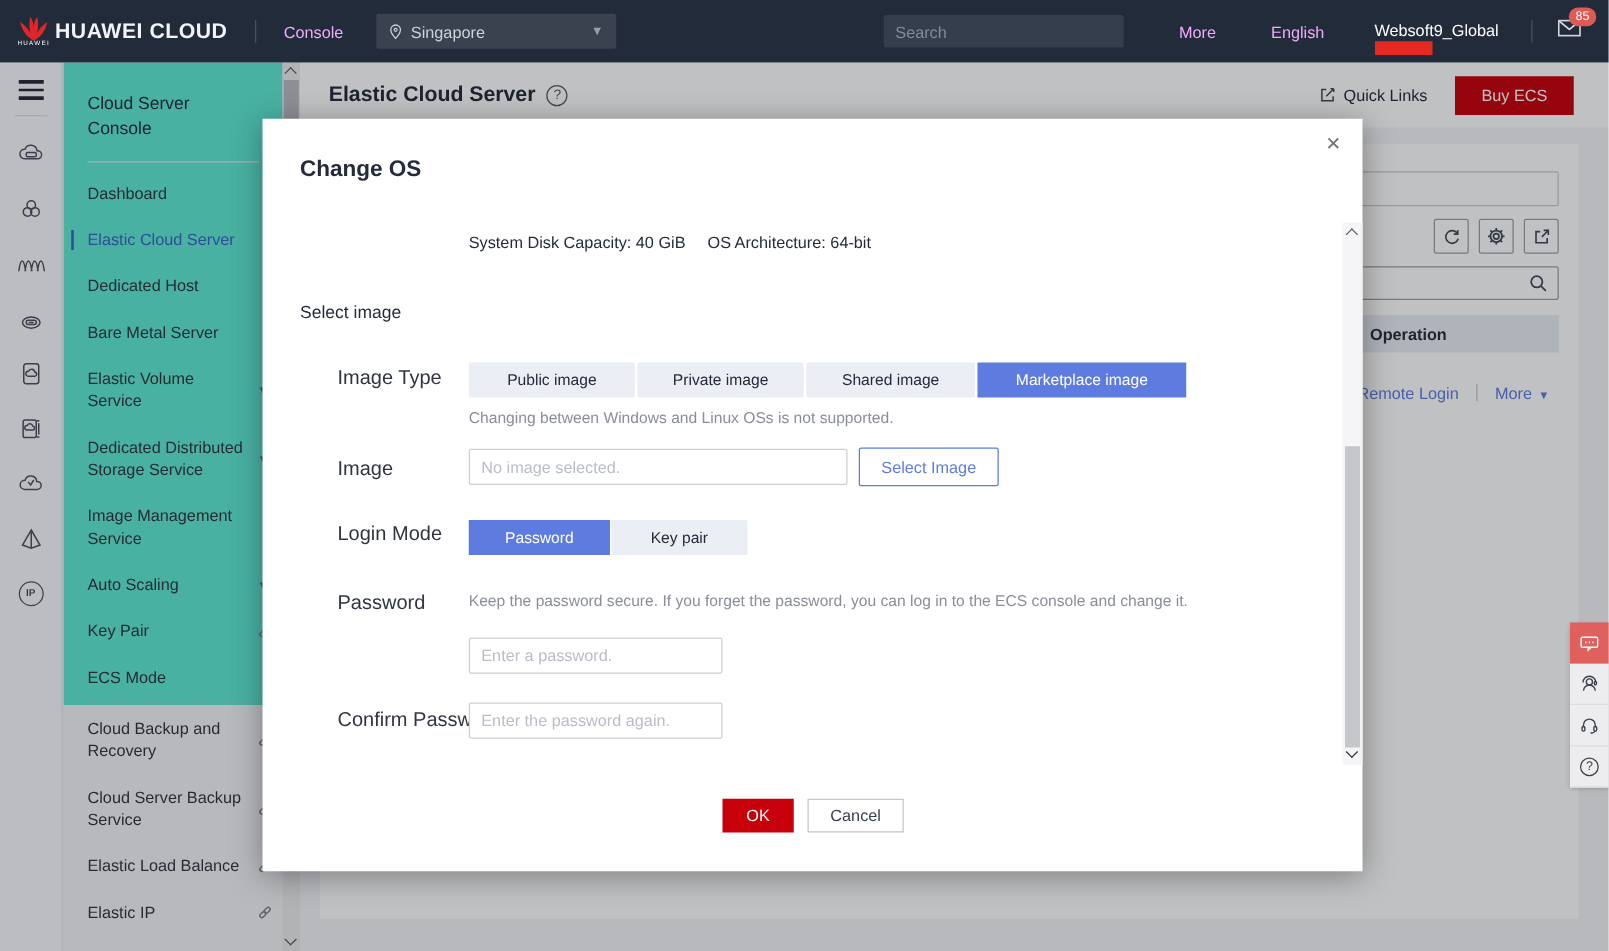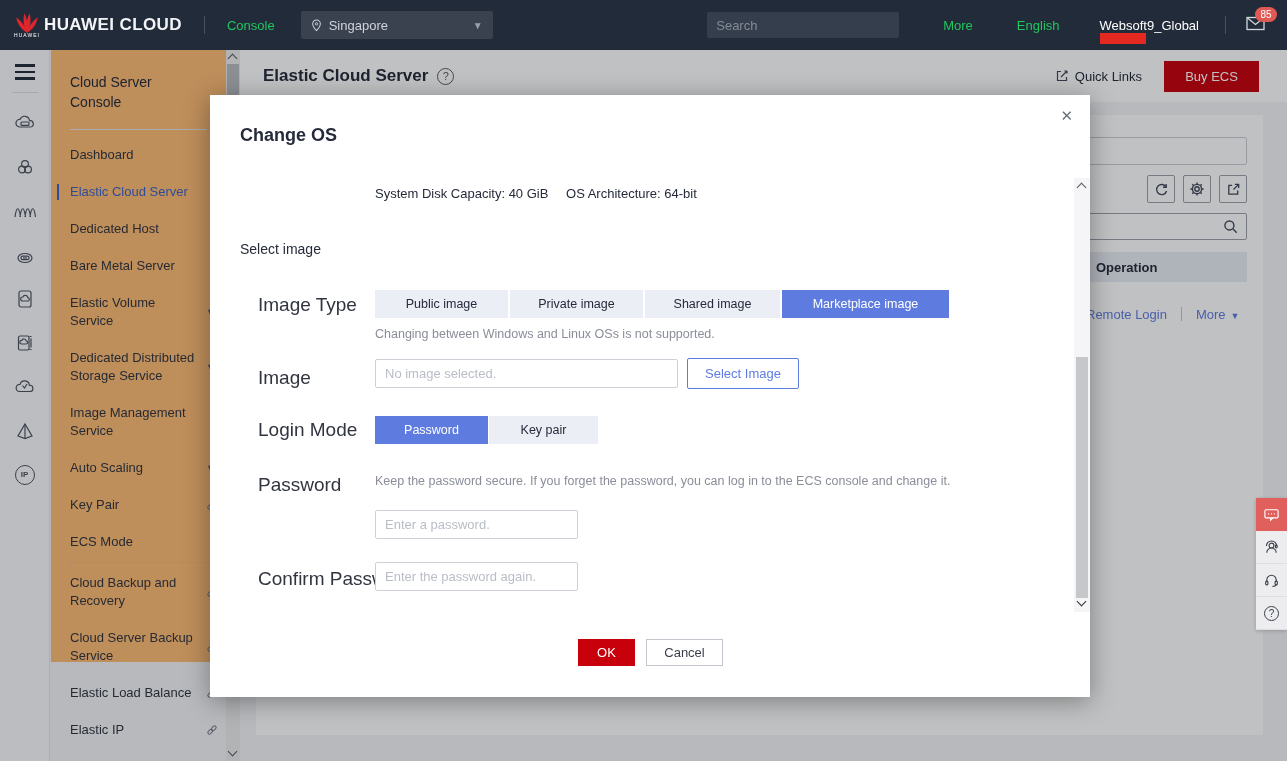--- a/index.html
+++ b/index.html
@@ -14,38 +14,38 @@
   .v-div { width:1px; height:18px; background:#49505e; margin:0 22px; }
   .console-lbl { font-size:13px; color:#d3d7de; }
   .region-pill { margin-left:26px; width:192px; height:28px; background:#3a4250; border-radius:2px; display:flex; align-items:center; padding:0 10px; cursor:pointer; }
   .region-pill .txt { font-size:13px; color:#cfd3da; margin-left:7px; }
   .caret { color:#9aa0ab; font-size:10px; }
   .region-pill .caret { margin-left:auto; }
   .top-spacer { flex:1; }
   .top-search { width:192px; height:26px; background:#353e4c; border-radius:2px; display:flex; align-items:center; padding:0 9px; }
   .top-search input { flex:1; background:transparent; border:none; outline:none; color:#cfd3da; font-size:13px; font-family:inherit; }
   .top-search input::placeholder { color:#848b97; }
-  .top-link { font-size:13px; color:#22c55e; margin-left:44px; cursor:pointer; white-space:nowrap; }
+  .top-link { font-size:13px; color:#f0abfc; margin-left:44px; cursor:pointer; white-space:nowrap; }
   .user-wrap { position:relative; margin-left:40px; cursor:pointer; }
   .user-name { font-size:13px; color:#fff; }
   .redact { position:absolute; left:0; top:17px; width:46px; height:11px; background:#e42a20; }
   .mail-wrap { position:relative; margin:0 22px 0 20px; cursor:pointer; }
   .badge { position:absolute; top:-9px; left:9px; min-width:22px; height:15px; border-radius:8px; background:#e05a55; color:#fff; font-size:10px; display:flex; align-items:center; justify-content:center; padding:0 4px; }
 
   
   .rail { position:absolute; top:50px; left:0; width:50px; height:711px; background:#fafafc; border-right:1px solid #e4e6ea; display:flex; flex-direction:column; align-items:center; z-index:10; }
   .rail-btn { width:50px; height:44px; display:flex; align-items:center; justify-content:center; cursor:pointer; }
   .rail-div { width:26px; height:1px; background:#dcdee3; margin:4px 0 8px; }
   .ham { display:flex; flex-direction:column; gap:4px; margin-top:14px; margin-bottom:8px; cursor:pointer; }
   .ham span { display:block; width:20px; height:2.5px; background:#252b3a; }
   .rail svg { stroke:#4b5260; fill:none; stroke-width:1.2; }
   .ip-circ { width:20px; height:20px; border:1.3px solid #4b5260; border-radius:50%; display:flex; align-items:center; justify-content:center; font-size:8px; font-weight:bold; color:#4b5260; }
 
   
-  .sidebar { position:absolute; top:50px; left:51px; width:175px; height:612px; background:#fdba74; z-index:10; }
+  .sidebar { position:absolute; top:50px; left:51px; width:175px; height:514px; background:#5eead4; z-index:10; }
   .sb-title { font-size:14px; color:#252b3a; padding:22px 0 0 19px; line-height:20px; width:150px; }
   .sb-divider { width:137px; height:1px; background:#e3e5e9; margin:17px 0 0 19px; }
   .nav { padding-top:16px; }
   .nav-item { display:flex; align-items:center; padding:0 8px 0 19px; margin-bottom:19px; cursor:pointer; position:relative; }
   .nav-label { font-size:13px; color:#30353f; line-height:18px; flex:1; max-width:132px; }
   .nav-item.active .nav-label { color:#3b63c8; }
   .active-bar { position:absolute; left:6px; top:1px; bottom:1px; width:2px; background:#3b63c8; }
   .nav-caret { font-size:9px; color:#575d6c; margin-left:4px; }
   .ext-ic { margin-left:4px; flex:0 0 auto; }
   .nav-dotted { border-top:1px dotted #b9bcc2; width:140px; margin:-8px 0 11px 19px; }
@@ -92,21 +92,21 @@
   .float-tile.red { background:#e0605e; border-bottom:none; }
   .float-tile svg { stroke:#3c414c; fill:none; stroke-width:1.2; }
   .float-tile.red svg { stroke:#fff; }
   .q-glyph { width:15px; height:15px; border:1.2px solid #3c414c; border-radius:50%; font-size:10px; color:#3c414c; display:flex; align-items:center; justify-content:center; }
 
   
   .modal { position:absolute; top:95px; left:210px; width:880px; height:602px; background:#fff; z-index:100; box-shadow:0 4px 24px rgba(0,0,0,.35); }
   .modal-close { position:absolute; top:13px; right:17px; font-size:15px; color:#6d727d; cursor:pointer; line-height:1; }
   .modal-title { position:absolute; top:30px; left:30px; font-size:18px; font-weight:bold; color:#252b3a; }
   .m-abs { position:absolute; }
-  .m-label { font-size:19px; color:#30353f; }
+  .m-label { font-size:16px; color:#30353f;margin-left:12px; }
   .m-hint { font-size:12.5px; color:#8a8e99; }
   .disk-info { left:165px; top:91px; font-size:13px; color:#252b3a; }
   .disk-info span + span { margin-left:14px; }
   .sec-label { left:30px; top:146px; font-size:14px; color:#252b3a; }
   .seg-row { display:flex; gap:2px; }
   .seg { height:28px; display:flex; align-items:center; justify-content:center; background:#eceef6; color:#252b3a; font-size:12.5px; cursor:pointer; border:none; font-family:inherit; }
   .seg.sel { background:#5e7ce0; color:#fff; }
   .m-input { border:1px solid #cdd0d7; border-radius:2px; font-size:13px; font-family:inherit; color:#252b3a; padding:0 9px; outline:none; }
   .m-input::placeholder { color:#b9bdc6; }
   .sel-img-btn { border:1px solid #5e7ce0; background:#fff; color:#5e7ce0; font-size:13px; font-family:inherit; border-radius:2px; cursor:pointer; }

